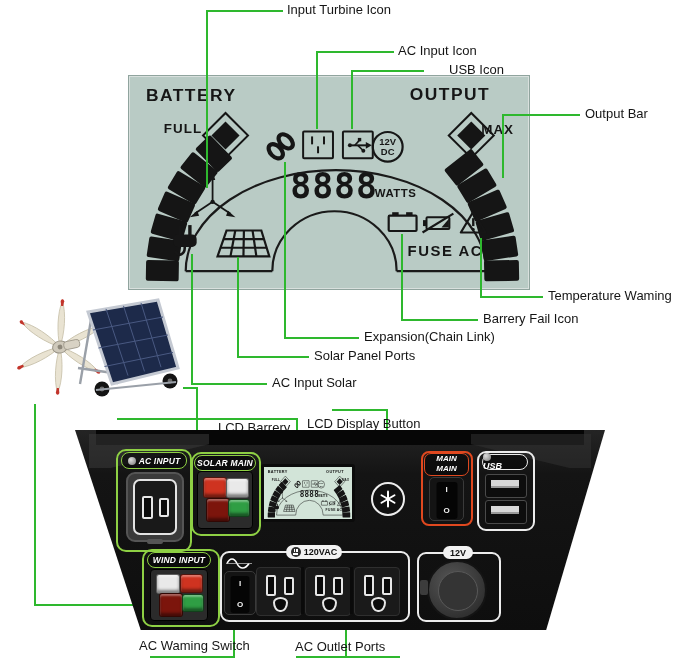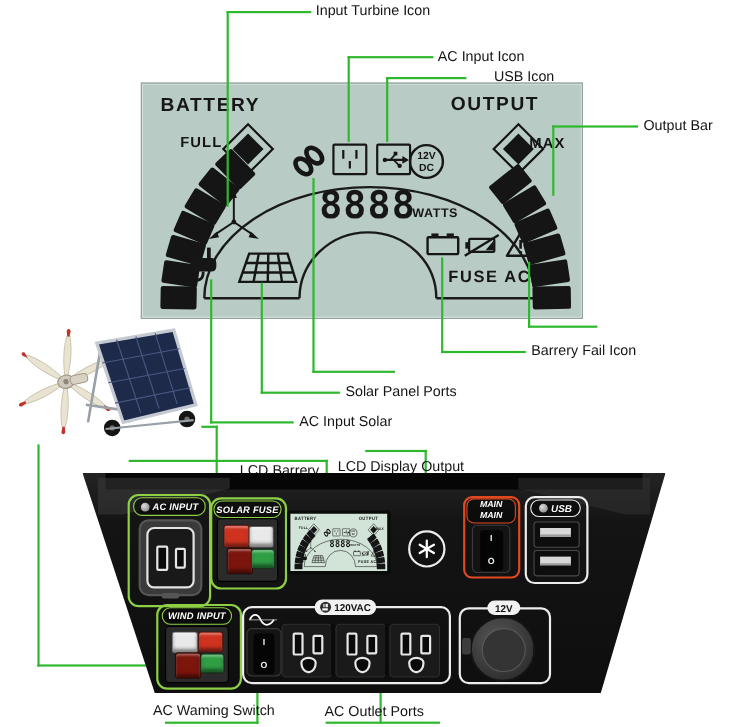--- a/index.html
+++ b/index.html
@@ -18,22 +18,22 @@
                  clip-path:polygon(0 0,100% 0,100% 30%,18% 100%,0 100%);}
   .panel .wedgeR{position:absolute;right:14px;top:4px;width:120px;height:34px;background:#333;opacity:.5;
                  clip-path:polygon(0 0,100% 0,100% 100%,82% 100%,0 30%);}
   .gbox{position:absolute;border:2px solid #8ed044;border-radius:10px;}
   .wbox{position:absolute;border:2px solid #ececec;border-radius:9px;}
   .rbox{position:absolute;border:2px solid #e0481f;border-radius:8px;}
   .dpill{position:absolute;border:1.5px solid #8ed044;border-radius:8px;color:#fff;
          font:italic bold 8.5px "Liberation Sans",sans-serif;display:flex;align-items:center;
          justify-content:center;background:rgba(5,5,5,.55);letter-spacing:.2px;white-space:nowrap;}
   .wpill{position:absolute;border:1.5px solid #ececec;border-radius:8px;color:#fff;
-         font:italic bold 9px "Liberation Sans",sans-serif;display:flex;align-items:center;
-         justify-content:center;background:rgba(5,5,5,.55);}
+         font:italic bold 9px "Liberation Sans",sans-serif;display:flex;
+         justify-content:center;background:rgba(5,5,5,.55);flex-direction:column;}
   .badge{position:absolute;background:#f2f2f2;border-radius:8px;color:#111;
          font:bold 9px "Liberation Sans",sans-serif;display:flex;align-items:center;
          justify-content:center;gap:3px;}
   .screw{width:8px;height:8px;border-radius:50%;background:radial-gradient(circle at 35% 35%,#ddd,#777);
          margin-right:3px;flex:0 0 auto;}
   .rocker{position:absolute;background:#141414;border:1px solid #3a3a3a;border-radius:5px;}
   .rocker .in{position:absolute;left:50%;transform:translateX(-50%);background:#050505;border-radius:3px;
               color:#f2f2f2;font:bold 8px "Liberation Sans",sans-serif;text-align:center;}
   .outlet{position:absolute;background:#1a1a1a;border:1px solid #2f2f2f;border-radius:4px;}
   .slot{position:absolute;border:2px solid #e6e6e6;border-radius:2px;background:#0a0a0a;}
@@ -198,25 +198,27 @@
   <div class="cl v" style="left:196px;top:387px;height:68px"></div>
   <div class="cl v" style="left:233px;top:612px;height:46px"></div>
   <div class="cl h" style="left:150px;top:656px;width:85px"></div>
   <div class="cl v" style="left:345px;top:614px;height:44px"></div>
   <div class="cl h" style="left:296px;top:656px;width:104px"></div>
 
   <div class="lab" style="left:287px;top:3px">Input Turbine Icon</div>
   <div class="lab" style="left:398px;top:44px">AC Input Icon</div>
   <div class="lab" style="left:449px;top:63px">USB Icon</div>
   <div class="lab" style="left:585px;top:107px">Output Bar</div>
+  <div class="lab" style="left:548px;top:289px">Temperature Waming</div>
   <div class="lab" style="left:483px;top:312px">Barrery Fail Icon</div>
+  <div class="lab" style="left:364px;top:330px">Expansion(Chain Link)</div>
   <div class="lab" style="left:314px;top:349px">Solar Panel Ports</div>
   <div class="lab" style="left:272px;top:376px">AC Input Solar</div>
   <div class="lab" style="left:218px;top:421px">LCD Barrery</div>
-  <div class="lab" style="left:307px;top:417px">LCD Display Output</div>
+  <div class="lab" style="left:307px;top:417px">LCD Display Button</div>
   <div class="lab" style="left:139px;top:639px">AC Waming Switch</div>
   <div class="lab" style="left:295px;top:640px">AC Outlet Ports</div>
 
   <svg width="116" height="112" viewBox="0 0 116 112" style="position:absolute;left:2px;top:293px">
     <g transform="rotate(-12 58 54)">
       <g fill="#e9e3d2" stroke="#c6bfa8" stroke-width="0.8">
         <path d="M58 54 C54 40,53.5 20,58 8 C62.5 20,62 40,58 54 Z" transform="rotate(15 58 54)"></path>
         <path d="M58 54 C54 40,53.5 20,58 8 C62.5 20,62 40,58 54 Z" transform="rotate(75 58 54)"></path>
         <path d="M58 54 C54 40,53.5 20,58 8 C62.5 20,62 40,58 54 Z" transform="rotate(135 58 54)"></path>
         <path d="M58 54 C54 40,53.5 20,58 8 C62.5 20,62 40,58 54 Z" transform="rotate(195 58 54)"></path>
@@ -273,21 +275,21 @@
   <div style="position:absolute;left:126px;top:472px;width:54px;height:66px;background:#3a3a3a;border:2px solid #555;border-radius:9px">
     <div style="position:absolute;left:5px;top:5px;width:40px;height:52px;background:#191919;border:2px solid #e3e3e3;border-radius:7px">
       <div class="slot" style="left:7px;top:15px;width:7px;height:19px"></div>
       <div class="slot" style="left:24px;top:17px;width:6px;height:15px"></div>
     </div>
     <div style="position:absolute;left:19px;bottom:-4px;width:16px;height:5px;background:#555;border-radius:2px"></div>
   </div>
 
   <div class="gbox" style="left:191px;top:452px;width:66px;height:80px"></div>
   <div class="dpill" style="left:194px;top:455px;width:60px;height:14px">
-    <span>SOLAR FUSE</span>
+    <span>SOLAR MAIN</span>
   </div>
   <div style="position:absolute;left:197px;top:471px;width:54px;height:56px;background:#2b2b2b;border:1px solid #000;border-radius:4px">
     <div class="clip" style="left:5px;top:5px;width:22px;height:19px;background:#cf3320"></div>
     <div class="clip" style="left:28px;top:6px;width:21px;height:18px;background:#e9e9e9"></div>
     <div class="clip" style="left:8px;top:26px;width:22px;height:22px;background:#7c150c"></div>
     <div class="clip" style="left:30px;top:27px;width:20px;height:16px;background:#2f9e44"></div>
   </div>
 
   <div style="position:absolute;left:261px;top:464px;width:88px;height:52px;background:#d2e4d8;border:3px solid #0b0b0b;border-radius:3px">
     <svg width="88" height="52" viewBox="0 0 400 213" preserveAspectRatio="none">

